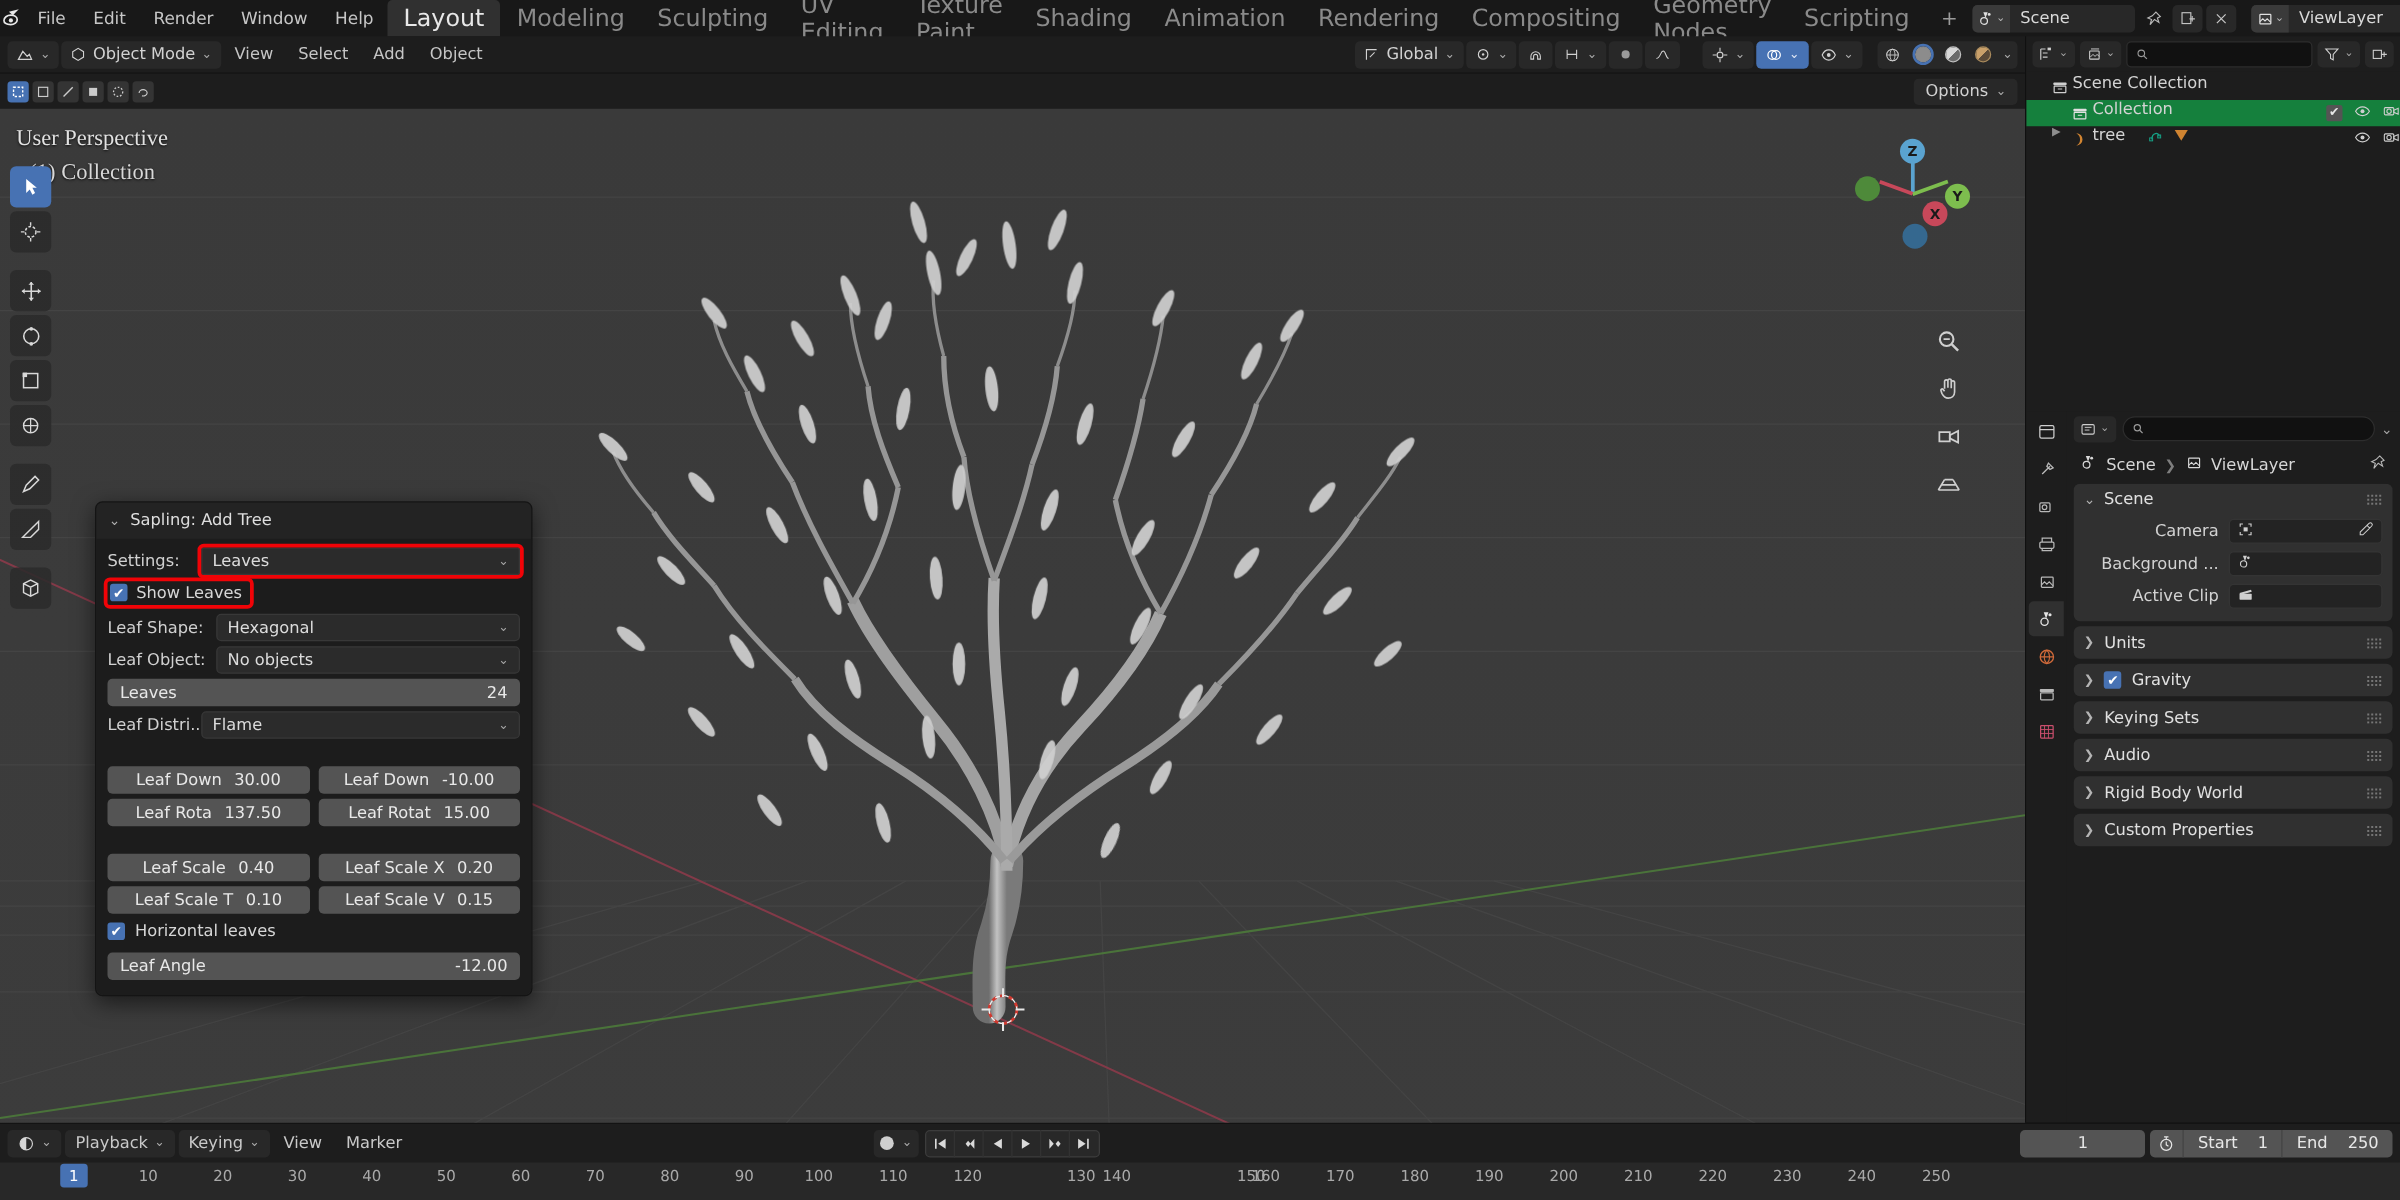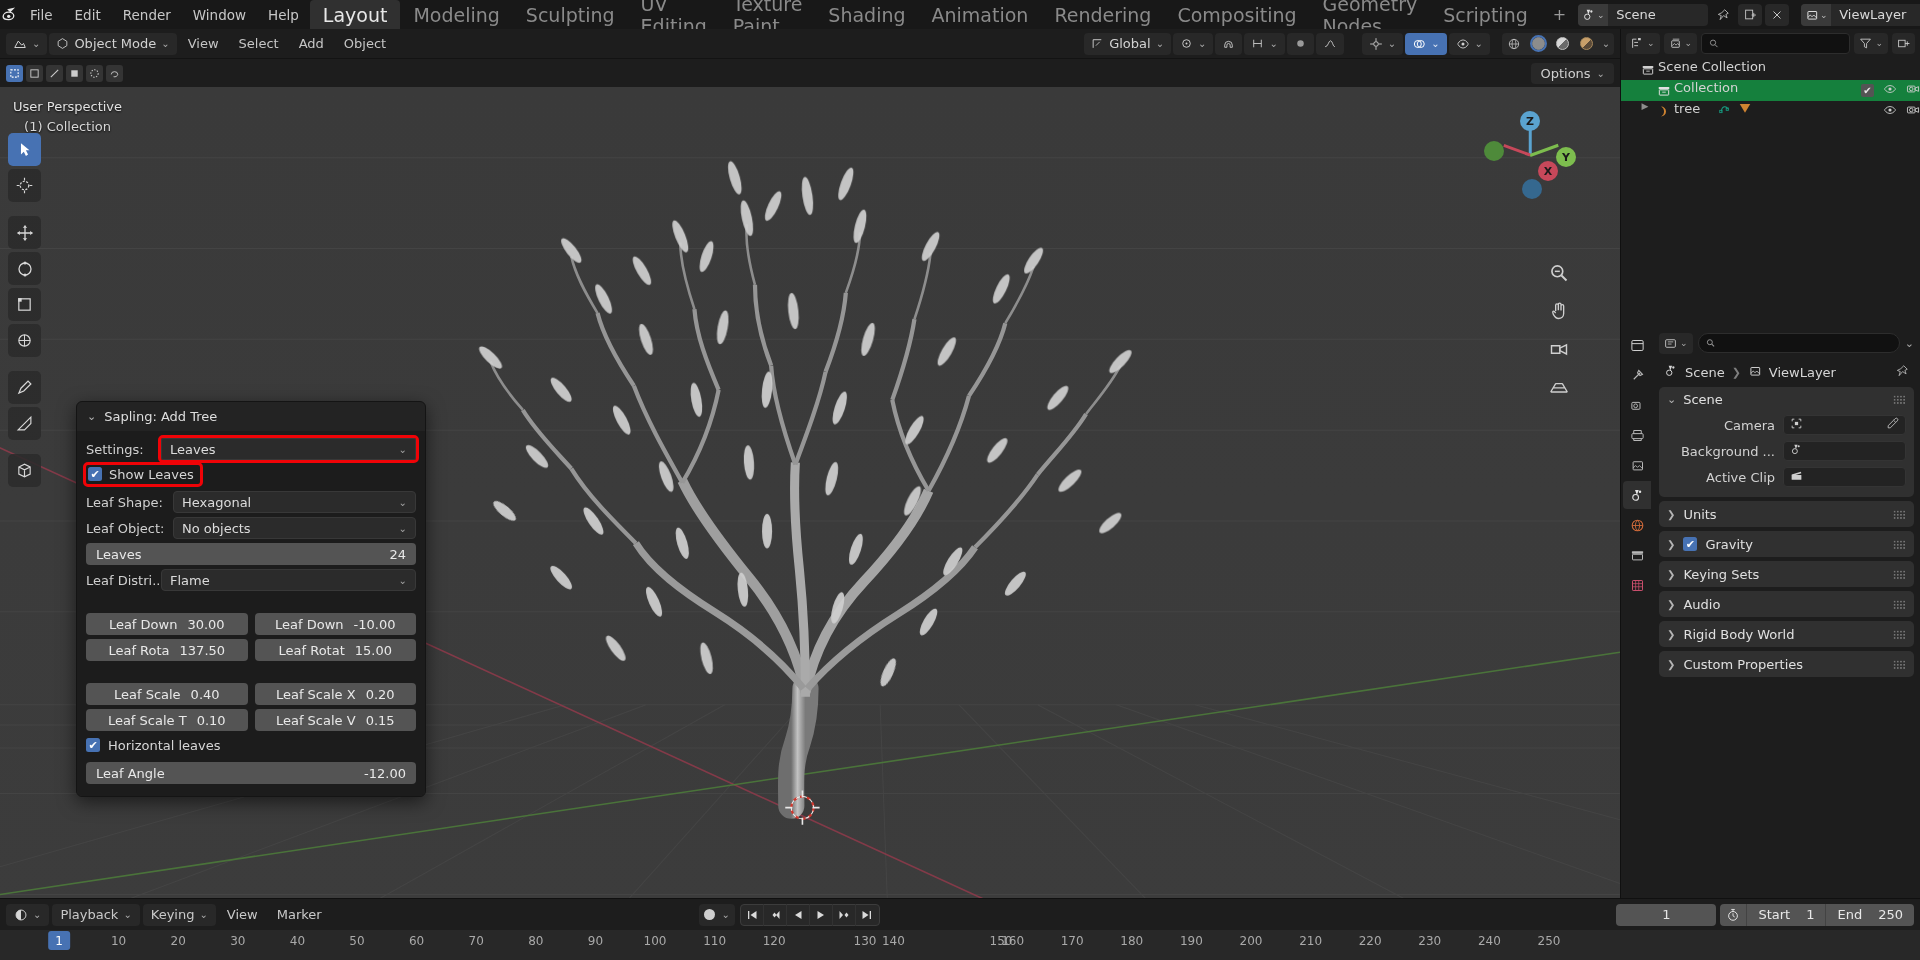--- a/index.html
+++ b/index.html
@@ -51,22 +51,22 @@
   .tool-sq { width:17px; height:17px; border-radius:3px; background:#343434; display:flex;
              align-items:center; justify-content:center; }
   .tool-sq.act { background:#4772b3; }
   .opt-btn { margin-left:auto; display:flex; align-items:center; gap:6px; background:#282828;
              border-radius:4px; height:21px; padding:0 9px; font-size:13px; color:#d0d0d0; }
 
   
   .viewport { position:relative; flex:1; overflow:hidden;
               background:linear-gradient(180deg,#393939 0%,#3a3a3a 52%,#3d3d3d 52.1%,#3d3d3d 100%); }
   .vp-canvas { position:absolute; inset:0; }
-  .vp-text { position:absolute; left:13px; top:10px; font-size:13px; color:#e2e2e2;
-             text-shadow:0 1px 2px rgba(0,0,0,.85); line-height:1.5; pointer-events:none; }
+  .vp-text { position:absolute; left:13px; top:10px; font-size:18px; color:#e2e2e2;
+             text-shadow:0 1px 2px rgba(0,0,0,.85); line-height:1.5; pointer-events:none;font-family:Liberation Serif, serif; }
   .vp-text div:last-child { color:#d8d8d8;text-align:center; }
 
   
   .ltools { position:absolute; left:8px; top:46px; display:flex; flex-direction:column; gap:3px; }
   .lt { width:33px; height:33px; border-radius:5px; background:#2b2b2bdd; display:flex;
         align-items:center; justify-content:center; color:#d8d8d8; }
   .lt.active { background:#4772b3; }
   .lt.sep { margin-top:11px; }
 
   

